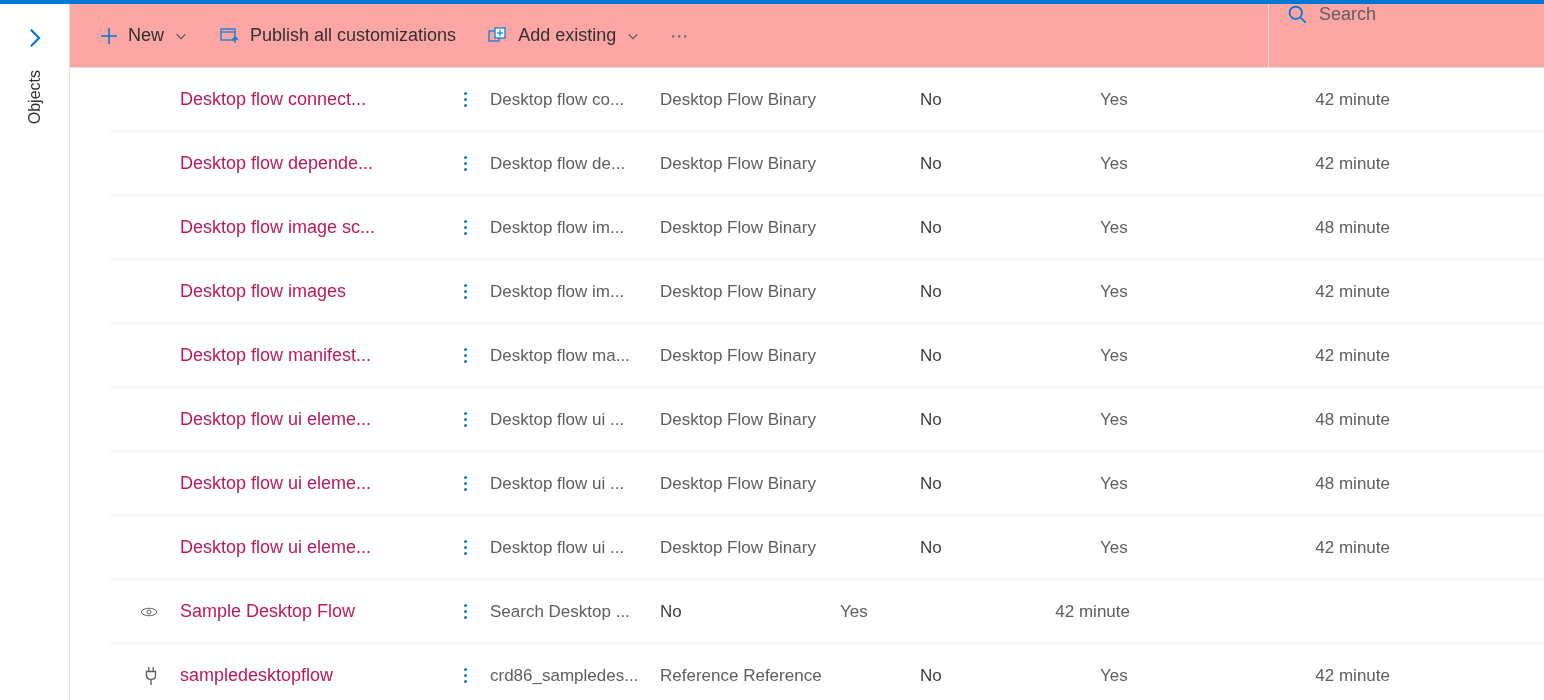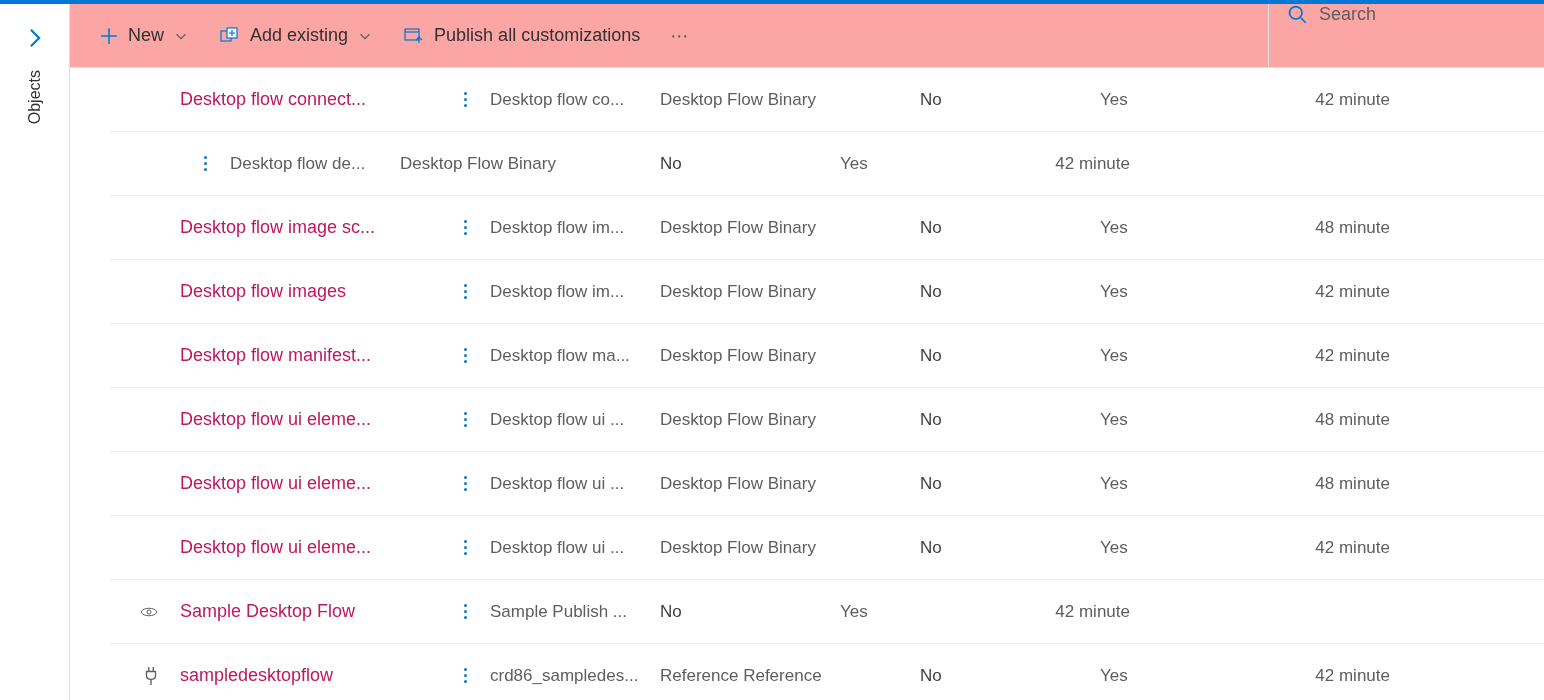--- a/index.html
+++ b/index.html
@@ -69,42 +69,42 @@
           <span class="chev-down">
             <svg width="14" height="14" viewBox="0 0 16 16">
                 <path d="M3 6 L8 11 L13 6" fill="none" stroke="#605e5c" stroke-width="1.4"></path>
               </svg>
           </span>
         </div>
 
         <div class="cmd-btn">
           <span class="icon-slot">
             <svg width="20" height="18" viewBox="0 0 20 16">
+              <rect x="1" y="1" width="14" height="11" fill="none" stroke="#0078d4" stroke-width="1.2"></rect>
+              <line x1="1" y1="4" x2="15" y2="4" stroke="#0078d4" stroke-width="1.2"></line>
+              <path d="M15 15 L15 9 M12 12 L15 9 L18 12" fill="none" stroke="#0078d4" stroke-width="1.2"></path>
+            </svg>
+          </span>
+          <span>Publish all customizations</span>
+        </div>
+
+        <div class="cmd-btn">
+          <span class="icon-slot">
+            <svg width="20" height="18" viewBox="0 0 20 16">
               <rect x="1" y="3" width="10" height="10" fill="none" stroke="#0078d4" stroke-width="1.2"></rect>
               <rect x="7" y="0" width="10" height="10" fill="#f8f8f8" stroke="#0078d4" stroke-width="1.2"></rect>
               <path d="M12 2 V8 M9 5 H15" stroke="#0078d4" stroke-width="1.2"></path>
             </svg>
           </span>
           <span>Add existing</span>
           <span class="chev-down">
             <svg width="14" height="14" viewBox="0 0 16 16">
                 <path d="M3 6 L8 11 L13 6" fill="none" stroke="#605e5c" stroke-width="1.4"></path>
               </svg>
           </span>
-        </div>
-
-        <div class="cmd-btn">
-          <span class="icon-slot">
-            <svg width="20" height="18" viewBox="0 0 20 16">
-              <rect x="1" y="1" width="14" height="11" fill="none" stroke="#0078d4" stroke-width="1.2"></rect>
-              <line x1="1" y1="4" x2="15" y2="4" stroke="#0078d4" stroke-width="1.2"></line>
-              <path d="M15 15 L15 9 M12 12 L15 9 L18 12" fill="none" stroke="#0078d4" stroke-width="1.2"></path>
-            </svg>
-          </span>
-          <span>Publish all customizations</span>
         </div>
 
         <div class="overflow-dots">⋯</div>
       </div>
 
       <div class="spacer"></div>
 
       <div class="search-wrap">
         <span>
           <svg width="20" height="20" viewBox="0 0 16 16">
@@ -128,20 +128,21 @@
             </div>
           </div>
           <div class="col-name">Desktop flow co...</div>
           <div class="col-type">Desktop Flow Binary</div>
           <div class="col-managed">No</div>
           <div class="col-cust">Yes</div>
           <div class="col-mod">42 minute</div>
         </div>
         <div class="row">
           <div class="col-icon"></div>
+          <div class="col-display">Desktop flow depende...</div>
           <div class="col-actions">
             <div class="vdots">
               <span></span>
               <span></span>
               <span></span>
             </div>
           </div>
           <div class="col-name">Desktop flow de...</div>
           <div class="col-type">Desktop Flow Binary</div>
           <div class="col-managed">No</div>
@@ -252,21 +253,21 @@
             </svg>
           </div>
           <div class="col-display">Sample Desktop Flow</div>
           <div class="col-actions">
             <div class="vdots">
               <span></span>
               <span></span>
               <span></span>
             </div>
           </div>
-          <div class="col-name">Sample Publish ...</div>
+          <div class="col-name">Search Desktop ...</div>
           <div class="col-managed">No</div>
           <div class="col-cust">Yes</div>
           <div class="col-mod">42 minute</div>
         </div>
         <div class="row">
           <div class="col-icon">
             <svg width="14" height="18" viewBox="0 0 12 16">
               <line x1="4" y1="0" x2="4" y2="4" stroke="#605e5c" stroke-width="1.2"></line>
               <line x1="8" y1="0" x2="8" y2="4" stroke="#605e5c" stroke-width="1.2"></line>
               <path d="M2 4 H10 V8 C10 10 8 11 6 11 C4 11 2 10 2 8 Z" fill="none" stroke="#605e5c" stroke-width="1.2"></path>

